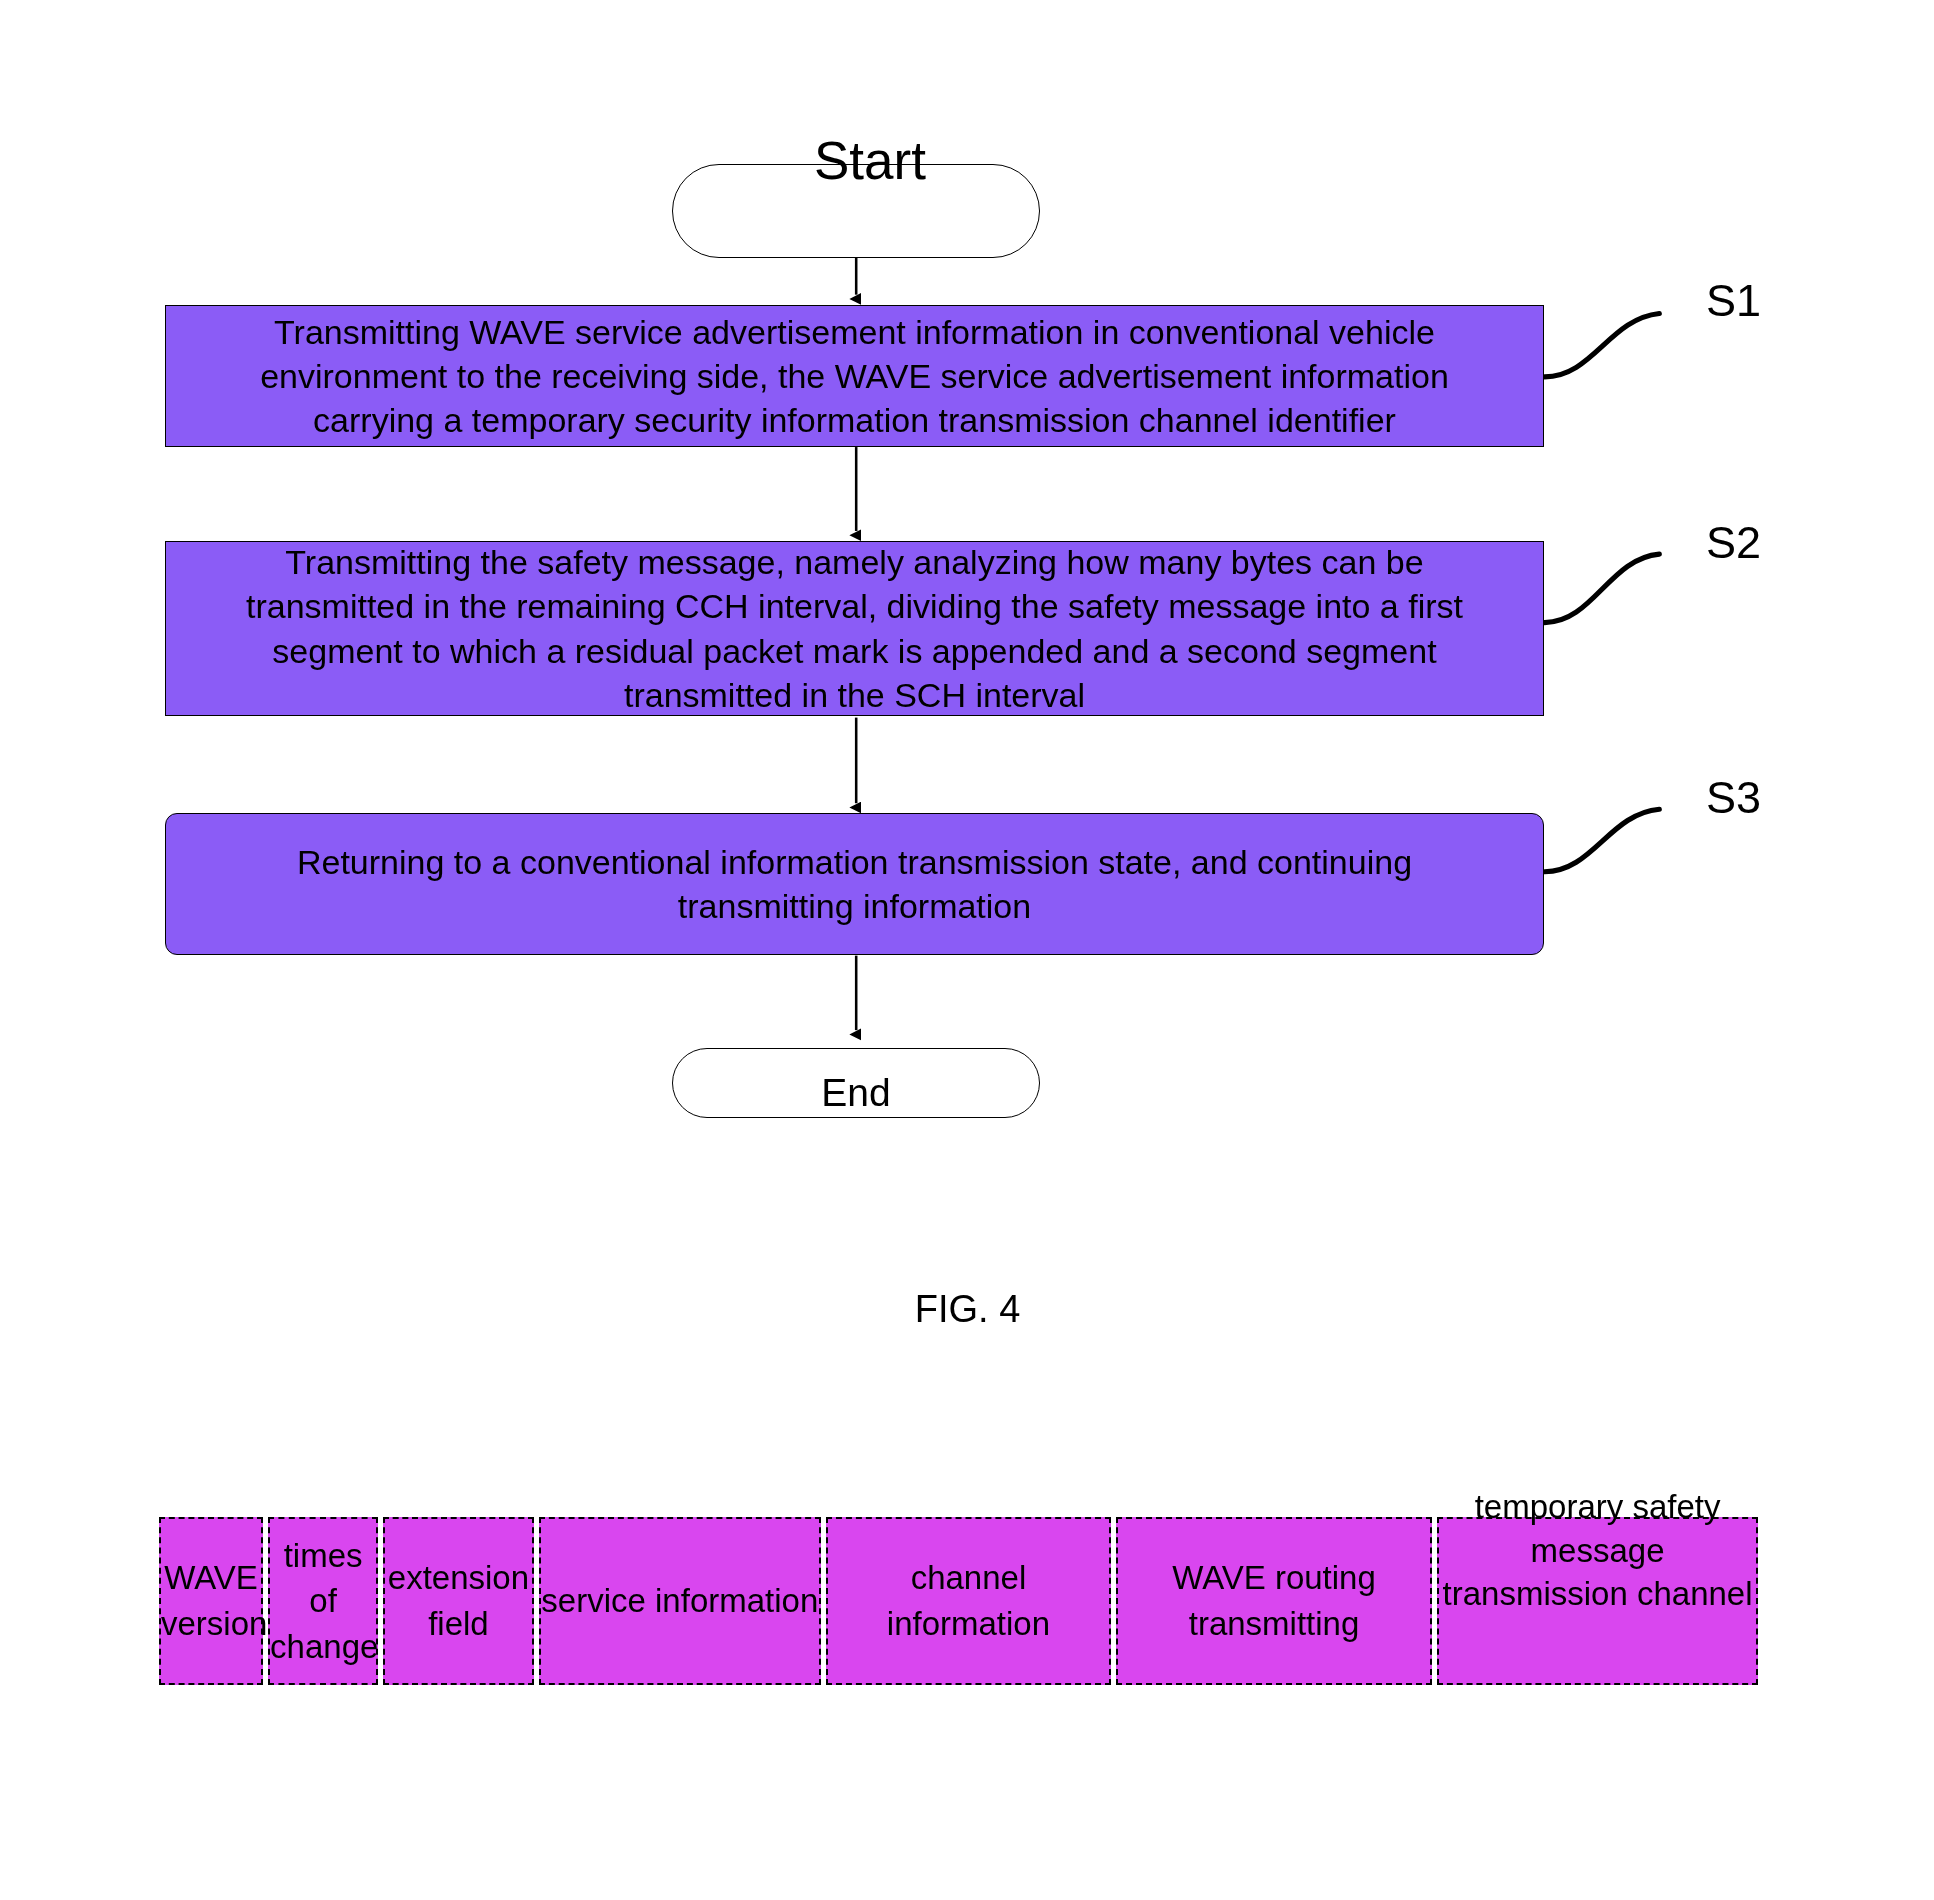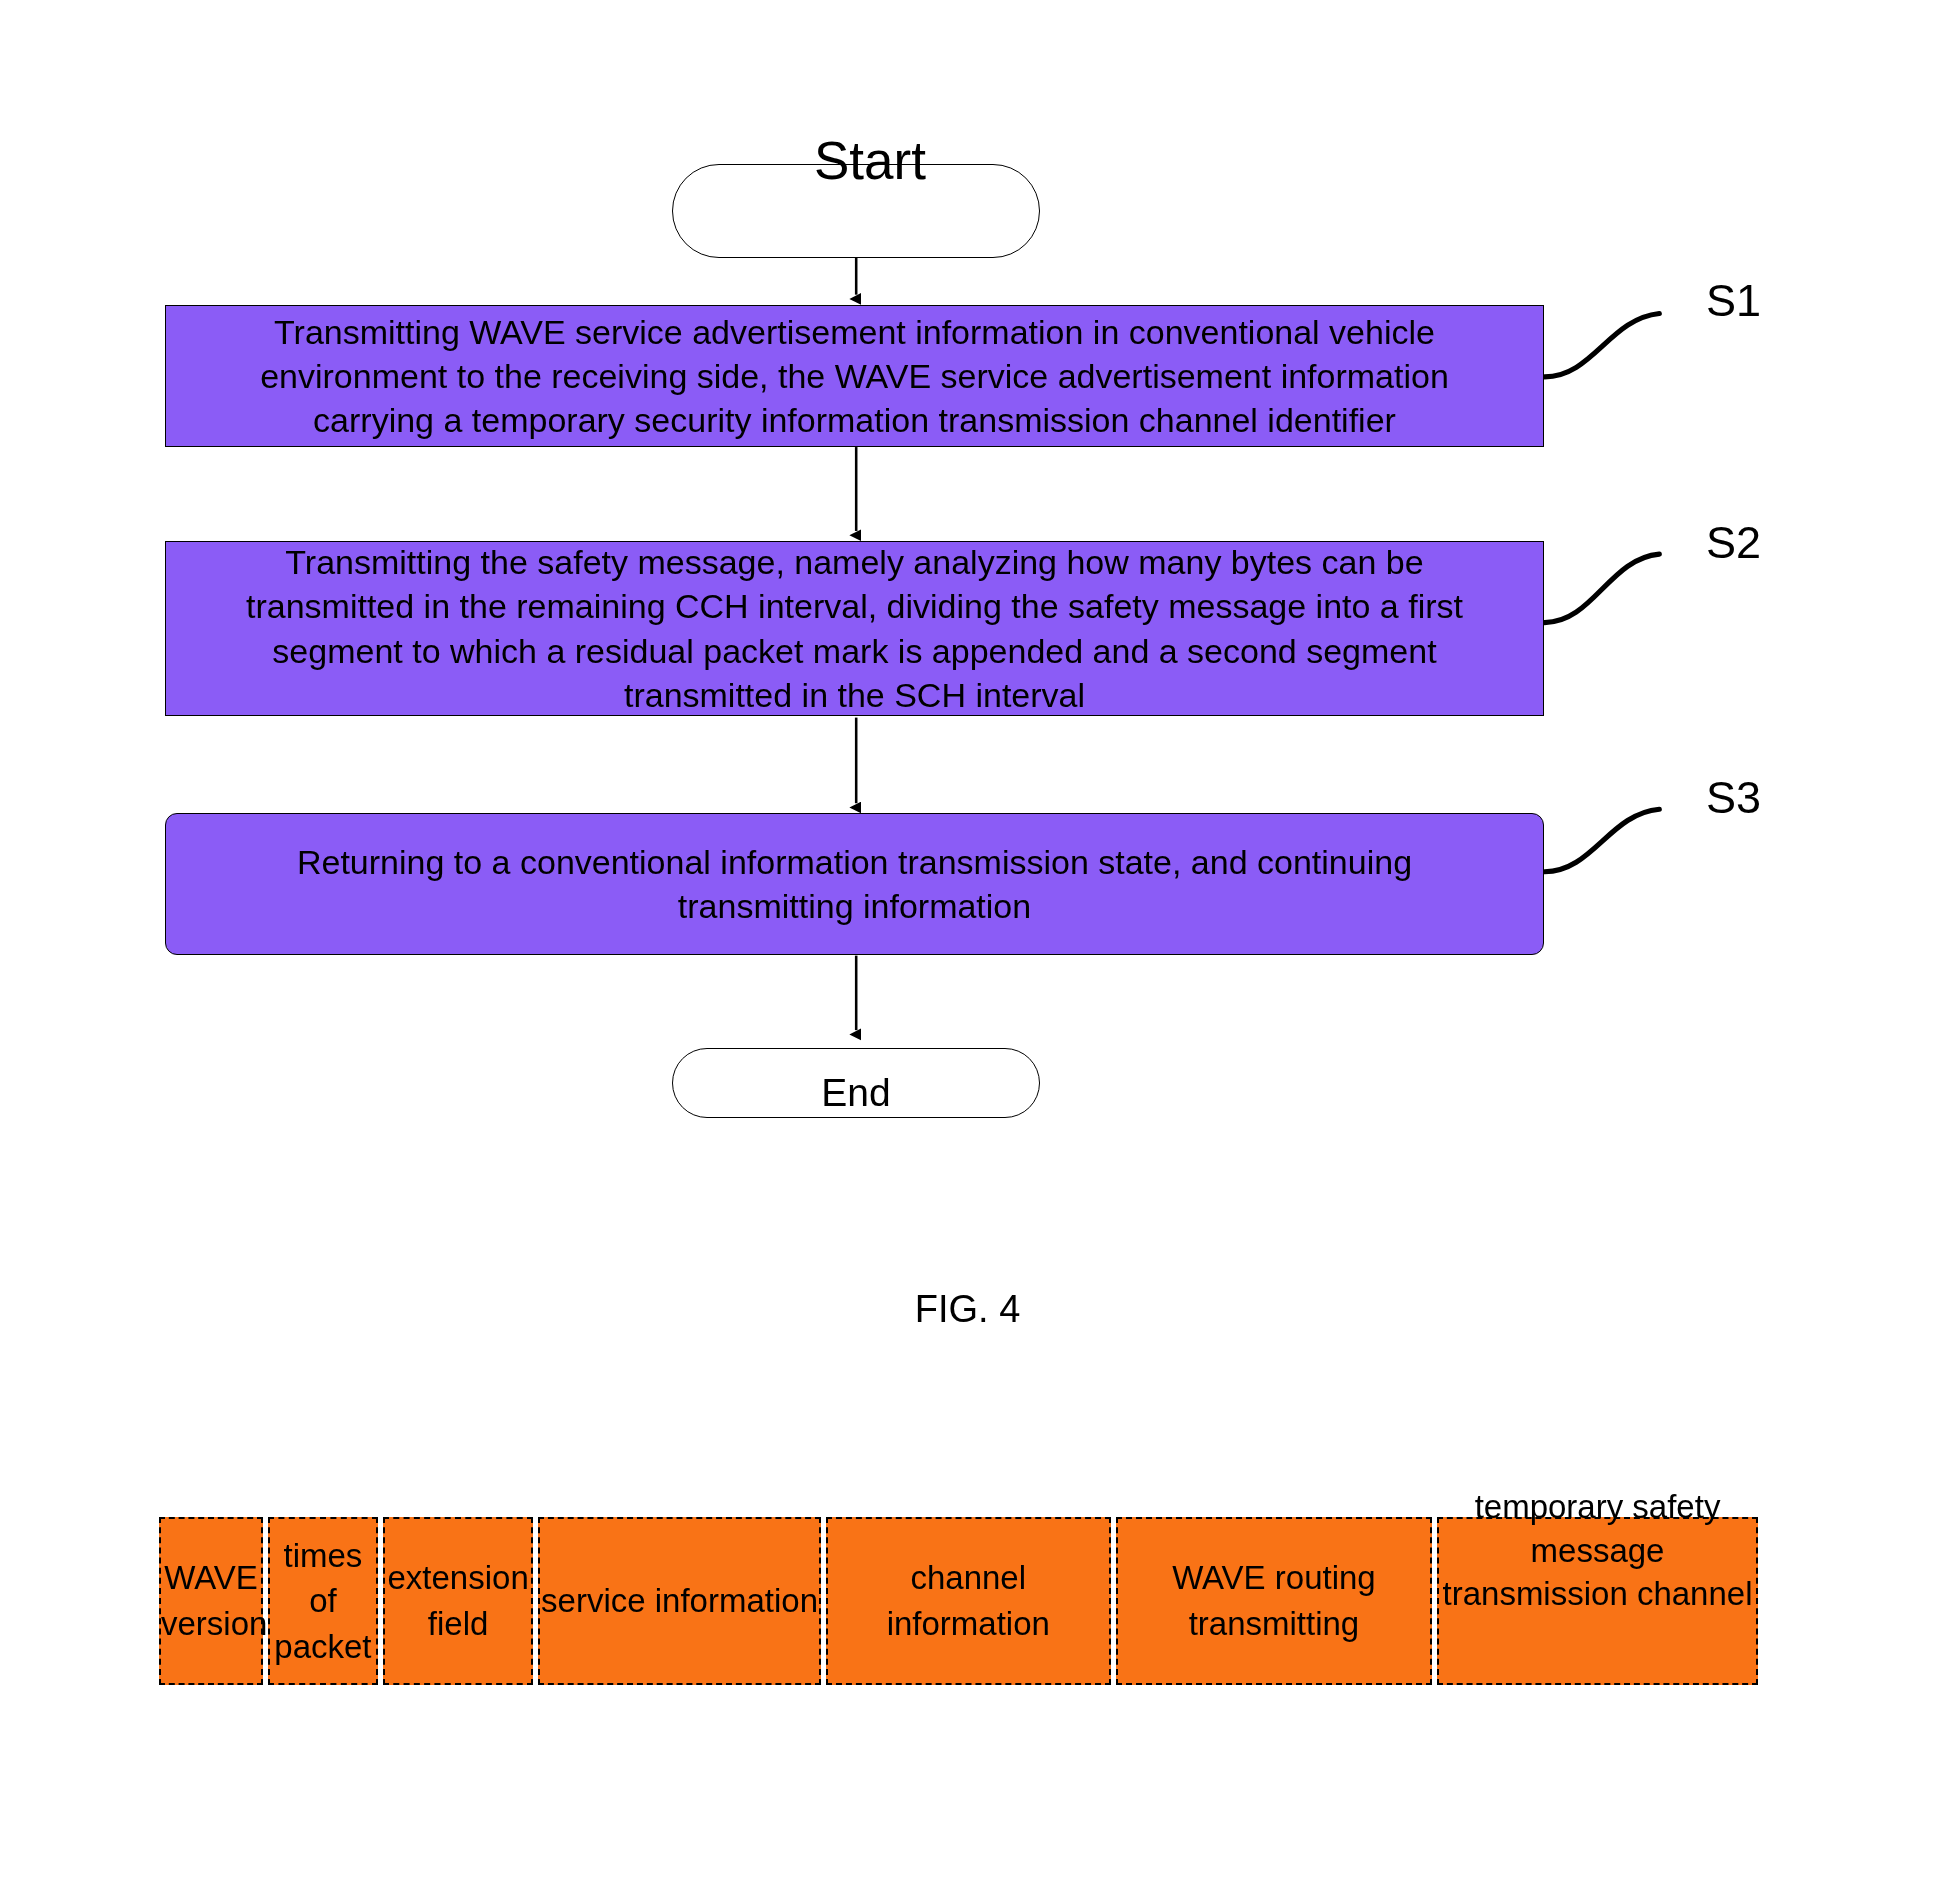--- a/index.html
+++ b/index.html
@@ -119,21 +119,21 @@
     left: 159px;
     top: 1517px;
     width: 1599px;
     height: 168px;
     display: flex;
     align-items: stretch;
   }
   .pkt-cell {
     box-sizing: border-box;
     border: 2.6px dashed #000;
-    background: #f97316;
+    background: #d946ef;
     position: relative;
     display: flex;
     align-items: center;
     justify-content: center;
   }
   .pkt-cell + .pkt-cell { margin-left: 5.1px; }
 
   .pkt-cell .label {
     text-align: center;
     font-size: 33px;
@@ -213,21 +213,21 @@
 
   <div class="fig-caption" id="caption-fig4">FIG. 4</div>
 
   <div id="packet-strip">
 
     <div class="pkt-cell" id="cell-wave-version">
       <div class="label">WAVE version</div>
     </div>
 
     <div class="pkt-cell" id="cell-times-of-change">
-      <div class="label">times of packet</div>
+      <div class="label">times of change</div>
     </div>
 
     <div class="pkt-cell" id="cell-extension-field">
       <div class="label">extension field</div>
     </div>
 
     <div class="pkt-cell" id="cell-service-info">
       <div class="label">service information</div>
     </div>
 

